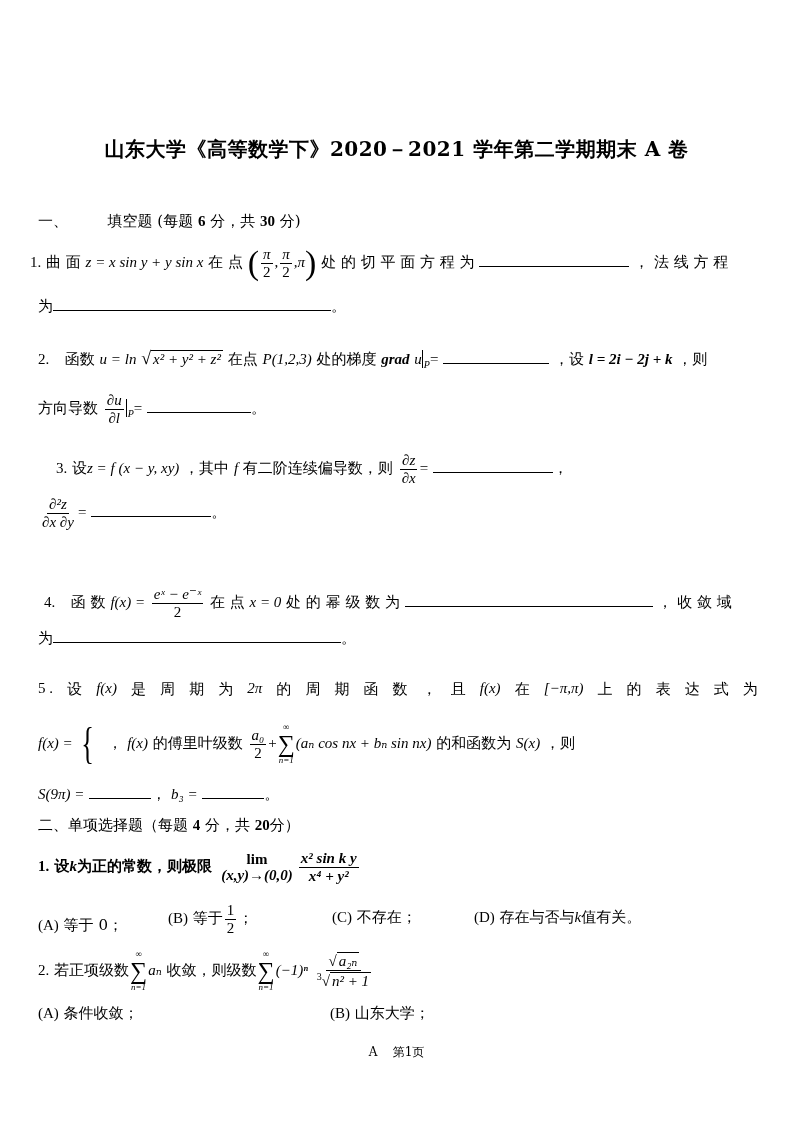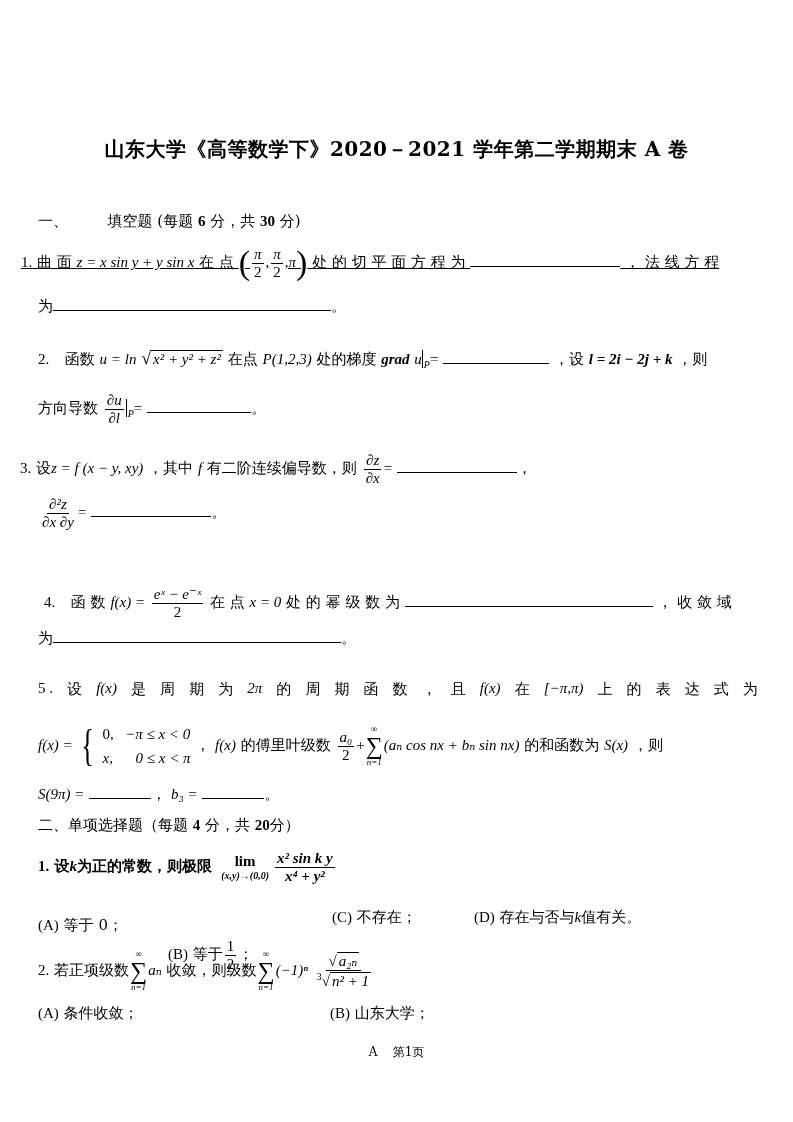--- a/index.html
+++ b/index.html
@@ -19,42 +19,42 @@
   .frac .den { text-align: center; padding: 0 2px; }
   .sub { font-size: 10px; vertical-align: sub; }
   .sup { font-size: 10px; vertical-align: super; }
   .sqrt { border-top: 1px solid #000; padding: 0 2px; }
   .bigparen { font-size: 34px; vertical-align: middle; line-height: 1; font-family: "Liberation Serif", serif; }
   .bigop { display: inline-flex; flex-direction: column; align-items: center; vertical-align: middle; line-height: 1; margin: 0 1px; }
   .bigop .top, .bigop .bot { font-size: 9px; font-family: "Liberation Serif", serif; }
   .bigop .op { font-size: 24px; font-family: "Liberation Serif", serif; }
   .lim { display: inline-flex; flex-direction: column; align-items: center; vertical-align: middle; line-height: 1.1; margin: 0 4px; }
   .lim .lbl { font-size: 15px; }
-  .lim .under { font-size: 10px; font-family: "Liberation Serif", serif; }
+  .lim .under { font-size: 15px; font-family: "Liberation Serif", serif; }
   .cases { display: inline-flex; align-items: center; vertical-align: middle; }
   .cases .brace { font-size: 44px; line-height: 1; font-family: "Liberation Serif", serif; margin-right: 4px; transform: scaleX(0.6); }
   .cases .rows { display: flex; flex-direction: column; line-height: 1.6; }
   .footer { left: 0; width: 793px; top: 1044px; text-align: center; font-size: 12px; }
 </style>
 </head>
 <body>
 
 <div class="abs title">山东大学《高等数学下》2020－2021  学年第二学期期末 A 卷</div>
 
 <div class="abs" style="left:38px; top:212px;">
   <span>一、</span>
   <span style="display:inline-block;width:30px;"></span>
   <span>填空题 (每题</span>
   <span class="b r">6</span>
   <span>分，共</span>
   <span class="b r">30</span>
   <span>分)</span>
 </div>
 
-<div class="abs" style="left:21px; top:244px; line-height:36px;text-decoration:underline;">
+<div class="abs" style="left:30px; top:244px; line-height:36px;">
   <span class="r">1.</span>
   <span>曲 面</span>
   <span class="m">z = x sin y + y sin x</span>
   <span>在 点</span>
   <span class="bigparen">(</span><span class="frac m">
       <span class="num">π</span>
       <span class="den r">2</span>
     </span><span class="r">,</span><span class="frac m">
       <span class="num">π</span>
       <span class="den r">2</span>
@@ -85,21 +85,21 @@
 </div>
 <div class="abs" style="left:38px; top:392px;">
   <span>方向导数</span>
   <span class="frac m">
       <span class="num">∂u</span>
       <span class="den">∂l</span>
     </span><span style="border-left:1px solid #000;padding-left:1px;"><span class="sub m">P</span></span><span class="r">=</span>
   <span class="blank" style="width:104px;"></span><span>。</span>
 </div>
 
-<div class="abs" style="left:20px; top:452px;">
+<div class="abs" style="left:56px; top:452px;">
   <span class="r">3.</span>
   <span>设</span><span class="m">z = f (x − y, xy)</span>
   <span>，其中</span>
   <span class="m">f</span>
   <span>有二阶连续偏导数，则</span>
   <span class="frac m">
       <span class="num">∂z</span>
       <span class="den">∂x</span>
     </span><span class="r">=</span>
   <span class="blank" style="width:120px;"></span><span>，</span>
@@ -154,24 +154,20 @@
   <span>的</span>
   <span>表</span>
   <span>达</span>
   <span>式</span>
   <span>为</span>
 </div>
 <div class="abs" style="left:38px; top:722px;">
   <span class="m">f(x) =</span>
   <span class="cases">
     <span class="brace">{</span>
-    <span class="rows m">
-      <span><span class="r">0,</span>&nbsp;&nbsp;&nbsp;<span>−π ≤ x &lt; 0</span></span>
-      <span><span>x,</span>&nbsp;&nbsp;&nbsp;&nbsp;&nbsp;&nbsp;<span>0 ≤ x &lt; π</span></span>
-    </span>
   </span>
   <span>，</span>
   <span class="m">f(x)</span>
   <span>的傅里叶级数</span>
   <span class="frac m">
       <span class="num">a₀</span>
       <span class="den r">2</span>
     </span><span class="r">+</span><span class="bigop">
       <span class="top">∞</span>
       <span class="op">∑</span>
@@ -201,21 +197,21 @@
   <span class="lim">
       <span class="lbl r">lim</span>
       <span class="under m">(x,y)→(0,0)</span>
     </span><span class="frac m">
       <span class="num">x² sin k y</span>
       <span class="den">x⁴ + y²</span>
     </span>
 </div>
 <div class="abs" style="left:38px; top:908px; width:720px;">
   <span class="abs" style="left:0;top:8px;"><span class="r">(A)</span> <span>等于 0；</span></span>
-  <span class="abs" style="left:130px;top:-6px;margin-top:36px;"><span class="r">(B)</span> <span>等于</span><span class="frac r">
+  <span class="abs" style="left:130px;top:-6px;"><span class="r">(B)</span> <span>等于</span><span class="frac r">
         <span class="num">1</span>
         <span class="den">2</span>
       </span><span>；</span></span>
   <span class="abs" style="left:294px;top:0;"><span class="r">(C)</span> <span>不存在；</span></span>
   <span class="abs" style="left:436px;top:0;"><span class="r">(D)</span> <span>存在与否与</span><span class="m">k</span><span>值有关。</span></span>
 </div>
 
 <div class="abs" style="left:38px; top:950px;">
   <span class="r">2.</span>
   <span>若正项级数</span><span class="bigop">

